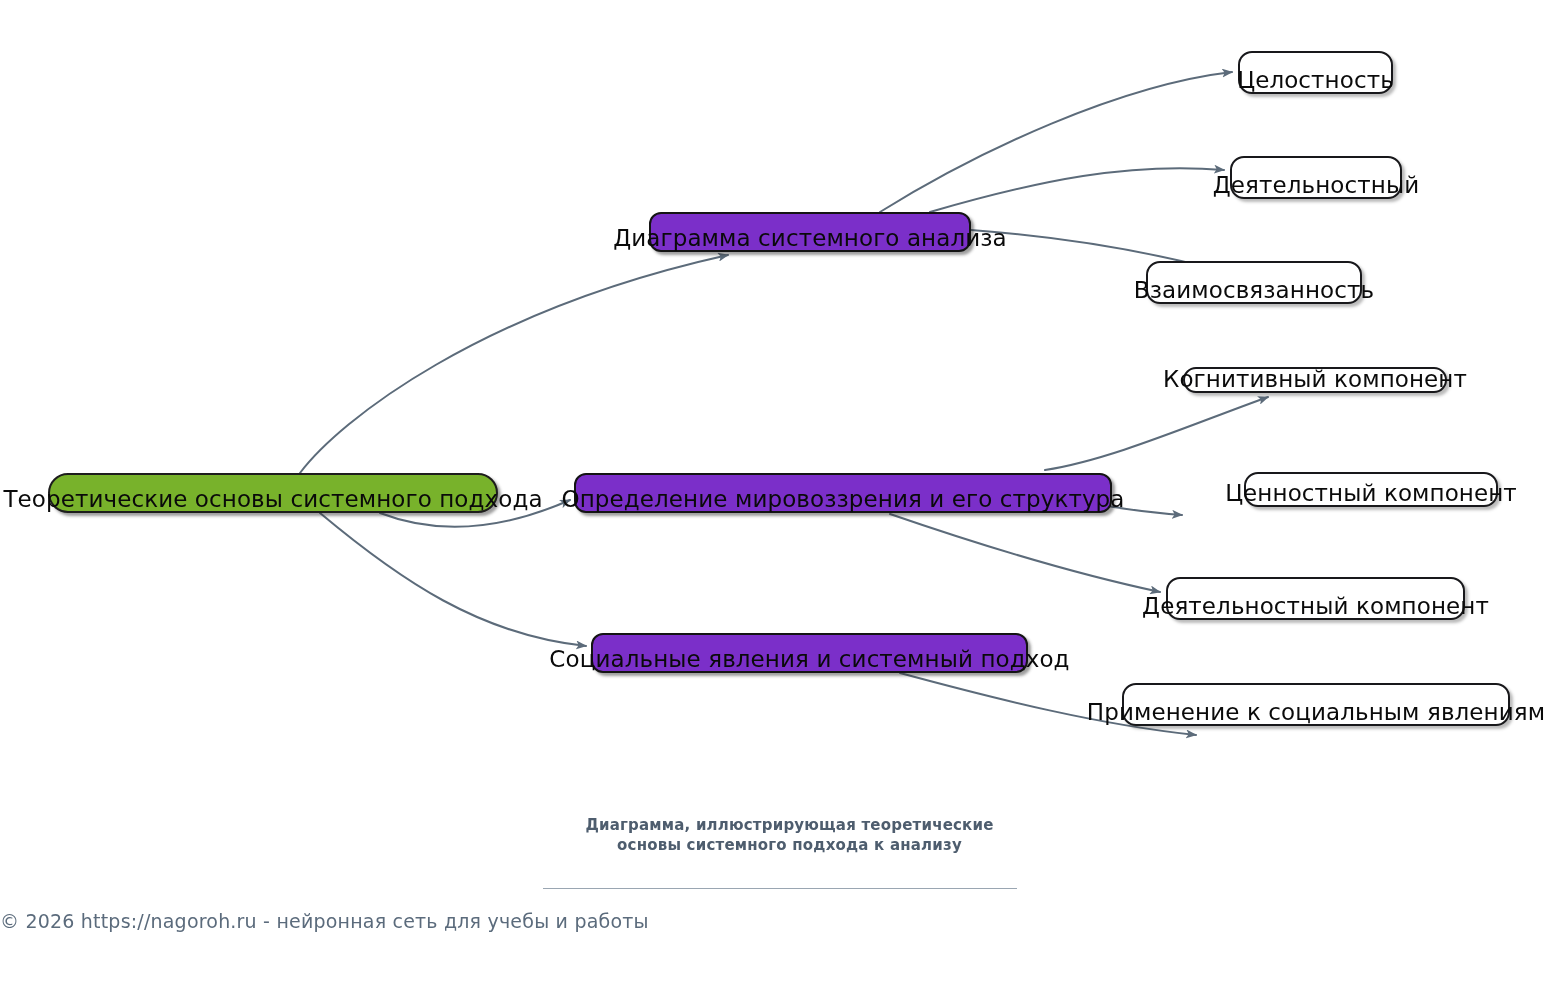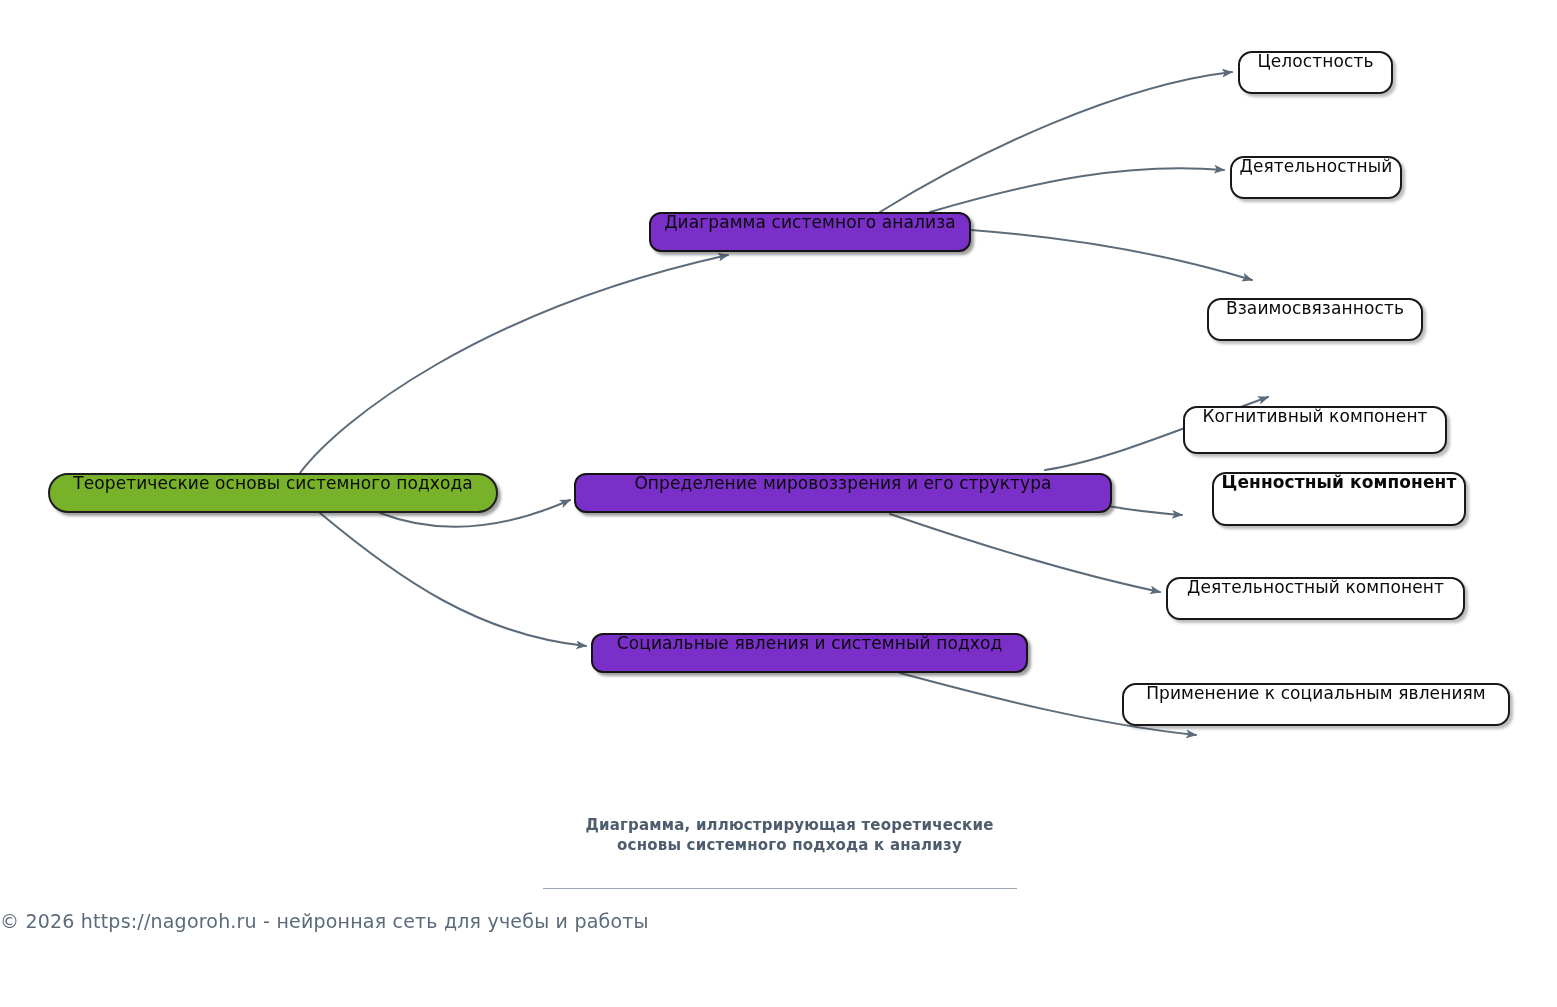--- a/index.html
+++ b/index.html
@@ -20,25 +20,25 @@
     left: 0;
     top: 0;
     width: 1557px;
     height: 1007px;
     pointer-events: none;
   }
   .node {
     position: absolute;
     box-sizing: border-box;
     display: flex;
-    align-items: flex-start;
+    align-items: flex-end;
     justify-content: center;
     border-radius: 12px;
     white-space: nowrap;
-    font-size: 17px;
+    font-size: 23px;
     line-height: 1;
     color: #0a0a0a;
     letter-spacing: 0.1px;
   }
   .node-root {
     background: #78b22b;
     border: 2px solid #1d1d1d;
     box-shadow: 3px 3px 3px rgba(40,40,40,0.45);
   }
   .node-branch {
@@ -124,27 +124,27 @@
       </div>
       <div class="node node-branch" style="left: 591px; top: 633px; width: 437px; height: 40px;">
         <span>Социальные явления и системный подход</span>
       </div>
       <div class="node node-leaf" style="left: 1238px; top: 51px; width: 155px; height: 43px;">
         <span>Целостность</span>
       </div>
       <div class="node node-leaf" style="left: 1230px; top: 156px; width: 172px; height: 43px;">
         <span>Деятельностный</span>
       </div>
-      <div class="node node-leaf" style="left: 1207px; top: 261px; width: 216px; height: 43px; margin-top: 37px;">
+      <div class="node node-leaf" style="left: 1146px; top: 261px; width: 216px; height: 43px;">
         <span>Взаимосвязанность</span>
       </div>
-      <div class="node node-leaf" style="left: 1183px; top: 367px; width: 264px; height: 48px; margin-top: 39px;">
+      <div class="node node-leaf" style="left: 1183px; top: 367px; width: 264px; height: 26px;">
         <span>Когнитивный компонент</span>
       </div>
-      <div class="node node-leaf" style="left: 1212px; top: 472px; width: 254px; height: 54px; font-weight: bold;">
+      <div class="node node-leaf" style="left: 1244px; top: 472px; width: 254px; height: 35px;">
         <span>Ценностный компонент</span>
       </div>
       <div class="node node-leaf" style="left: 1166px; top: 577px; width: 299px; height: 43px;">
         <span>Деятельностный компонент</span>
       </div>
       <div class="node node-leaf" style="left: 1122px; top: 683px; width: 388px; height: 43px;">
         <span>Применение к социальным явлениям</span>
       </div>
     </div>
 

